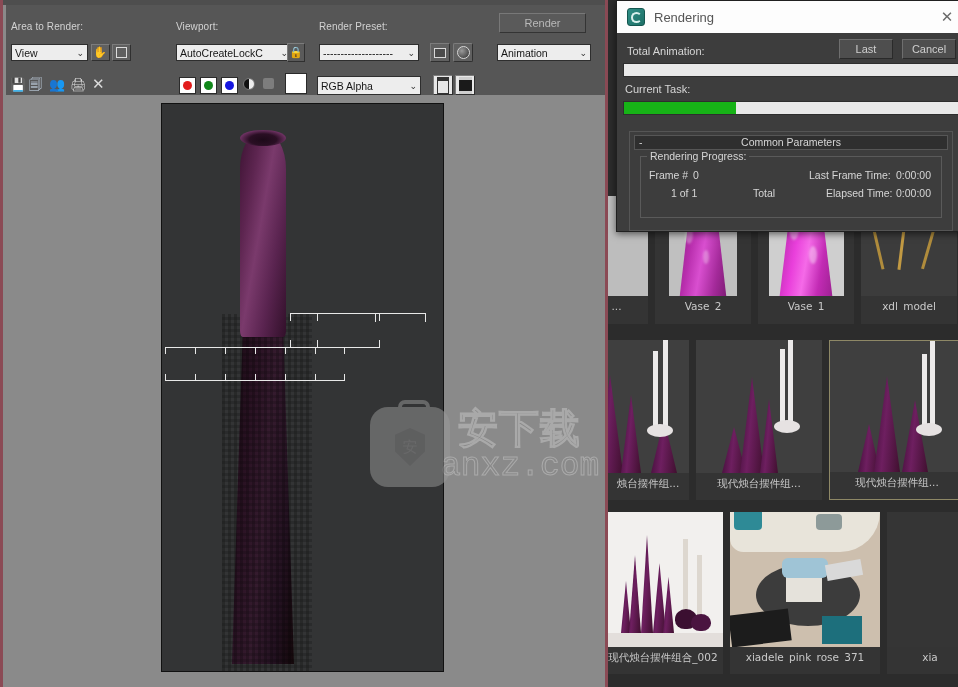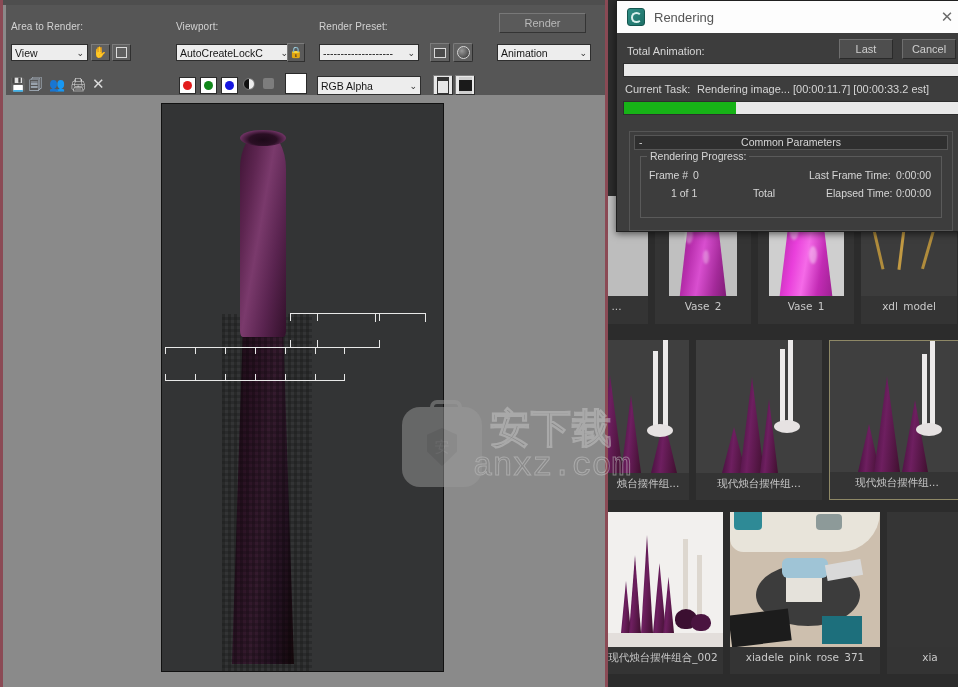--- a/index.html
+++ b/index.html
@@ -52,21 +52,21 @@
        linear-gradient(0deg,rgba(0,0,0,.35) 50%,transparent 50%);
      background-size:6px 6px,6px 6px;mix-blend-mode:multiply;}
   .shade-upper{position:absolute;left:0;top:0;width:100%;height:214px;background:#3a3b3c;z-index:-1;}
 
   
   .bucket{position:absolute;border:1px solid #e8e8e8;box-sizing:border-box;}
   .tickrow{position:absolute;height:0;border-top:1px solid #e8e8e8;}
   .tick{position:absolute;width:1px;height:6px;background:#e8e8e8;top:0;}
 
   
-  #wm{position:absolute;left:364px;top:310px;width:225px;height:85px;opacity:.5;margin-left:32px;}
+  #wm{position:absolute;left:364px;top:310px;width:225px;height:85px;opacity:.5;}
   #wm-badge{position:absolute;left:0;top:2px;width:80px;height:80px;background:#9a9a9a;
      border-radius:18px;display:flex;align-items:center;justify-content:center;}
   #wm-badge .shield{width:30px;height:38px;background:#8a8a8a;
      clip-path:polygon(50% 0,100% 18%,100% 62%,50% 100%,0 62%,0 18%);
      display:flex;align-items:center;justify-content:center;color:#9e9e9e;font-size:15px;
      font-family:"DejaVu Sans",sans-serif;}
   #wm-badge .handle{position:absolute;top:-7px;left:28px;width:24px;height:14px;
      border:4px solid #9a9a9a;border-bottom:none;border-radius:7px 7px 0 0;}
   #wm-cn{position:absolute;left:88px;top:2px;font-size:40px;line-height:42px;color:transparent;
      -webkit-text-stroke:1px #c9c9c9;font-family:"DejaVu Sans",sans-serif;font-weight:bold;
@@ -382,21 +382,20 @@
     <div id="dlg-body">
       <span class="dlg-lab" style="left:10px;top:12px;">Total Animation:</span>
       <div class="dlg-btn" style="left:222px;top:6px;width:54px;">Last</div>
       <div class="dlg-btn" style="left:285px;top:6px;width:54px;">Cancel</div>
 
       <div class="pbar" style="left:6px;top:30px;width:340px;height:14px;">
         <div class="pfill" style="width:0%;"></div>
       </div>
 
       <span class="dlg-lab" style="left:8px;top:50px;">Current Task:</span>
-      <span class="dlg-lab" style="left:80px;top:50px;">Rendering image...  [00:00:11.7] [00:00:33.2 est]</span>
 
       <div class="pbar" style="left:6px;top:68px;width:340px;height:14px;">
         <div class="pfill" id="taskfill" style="width: 33%; background: rgb(23, 179, 23);"></div>
       </div>
 
       <div id="rollout">
         <div id="rollout-hdr">
           <span class="minus">-</span>
           <span>Common Parameters</span>
         </div>

